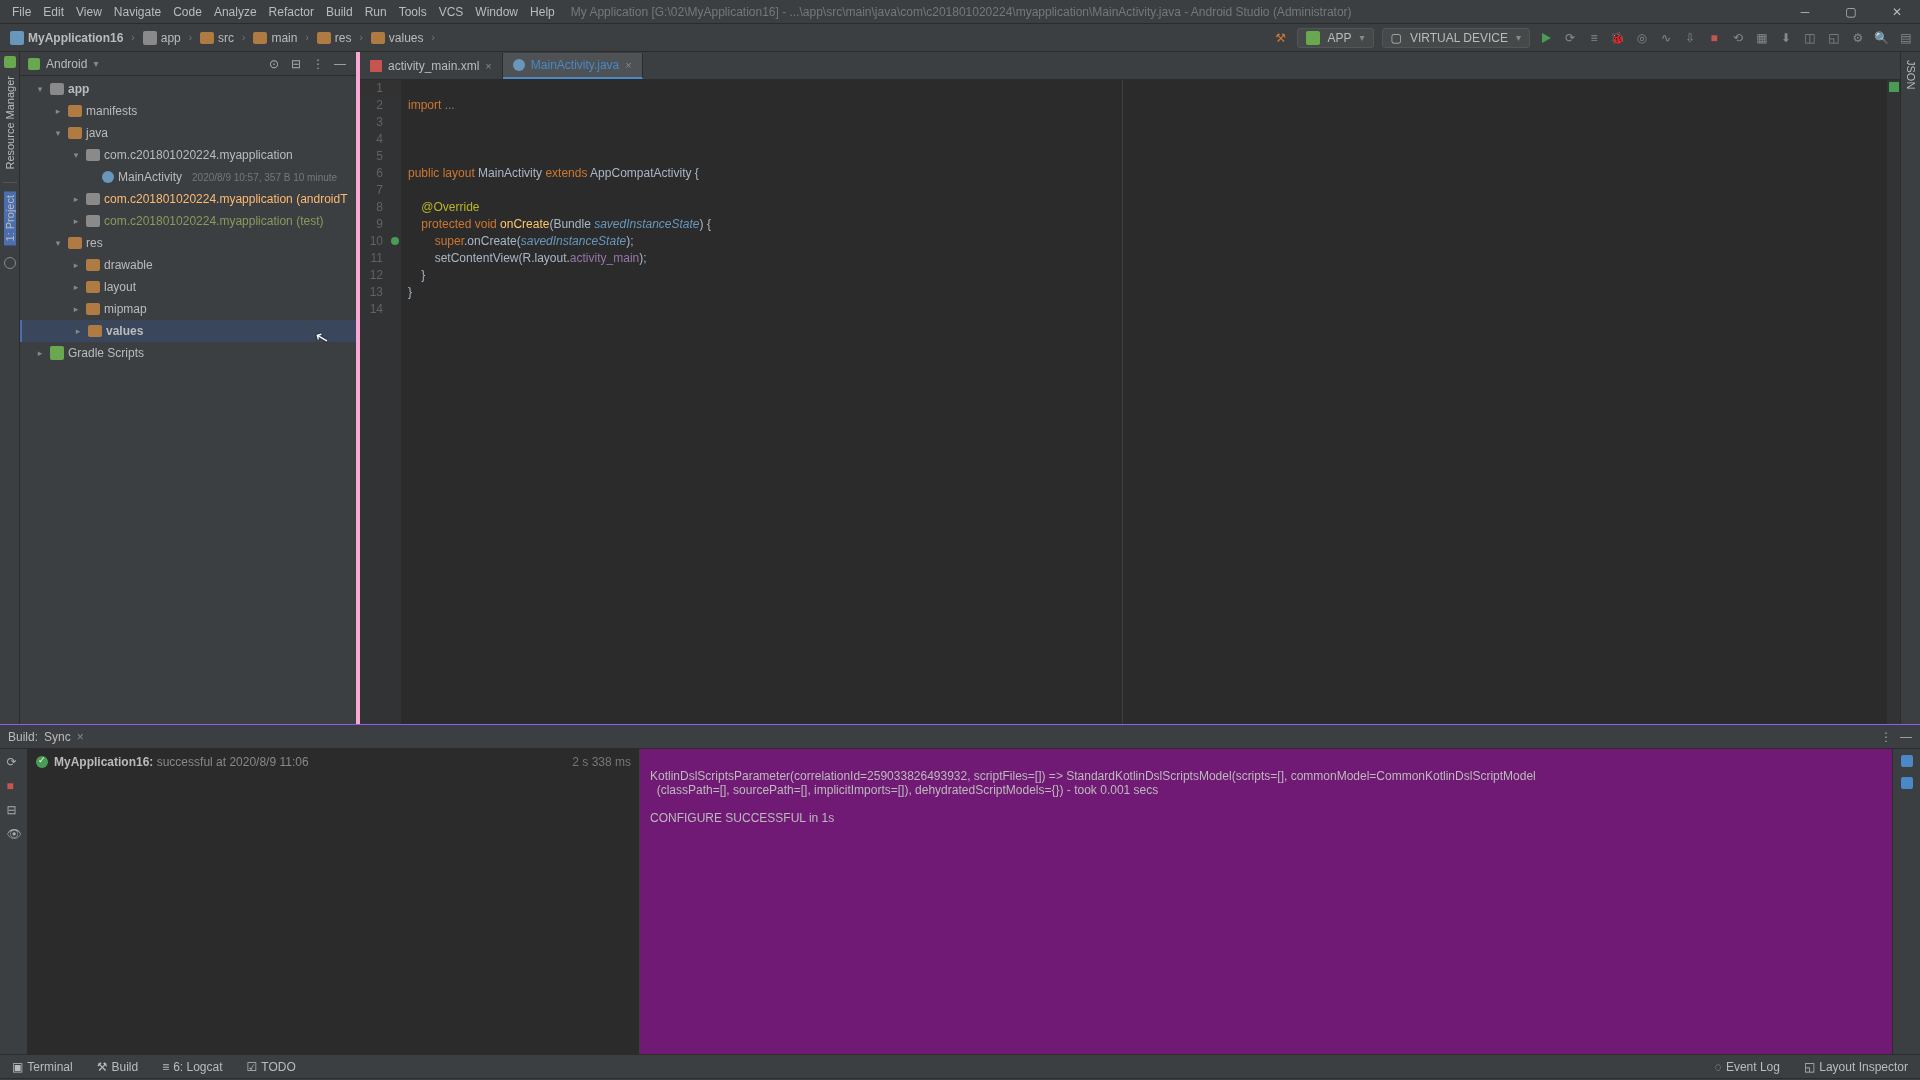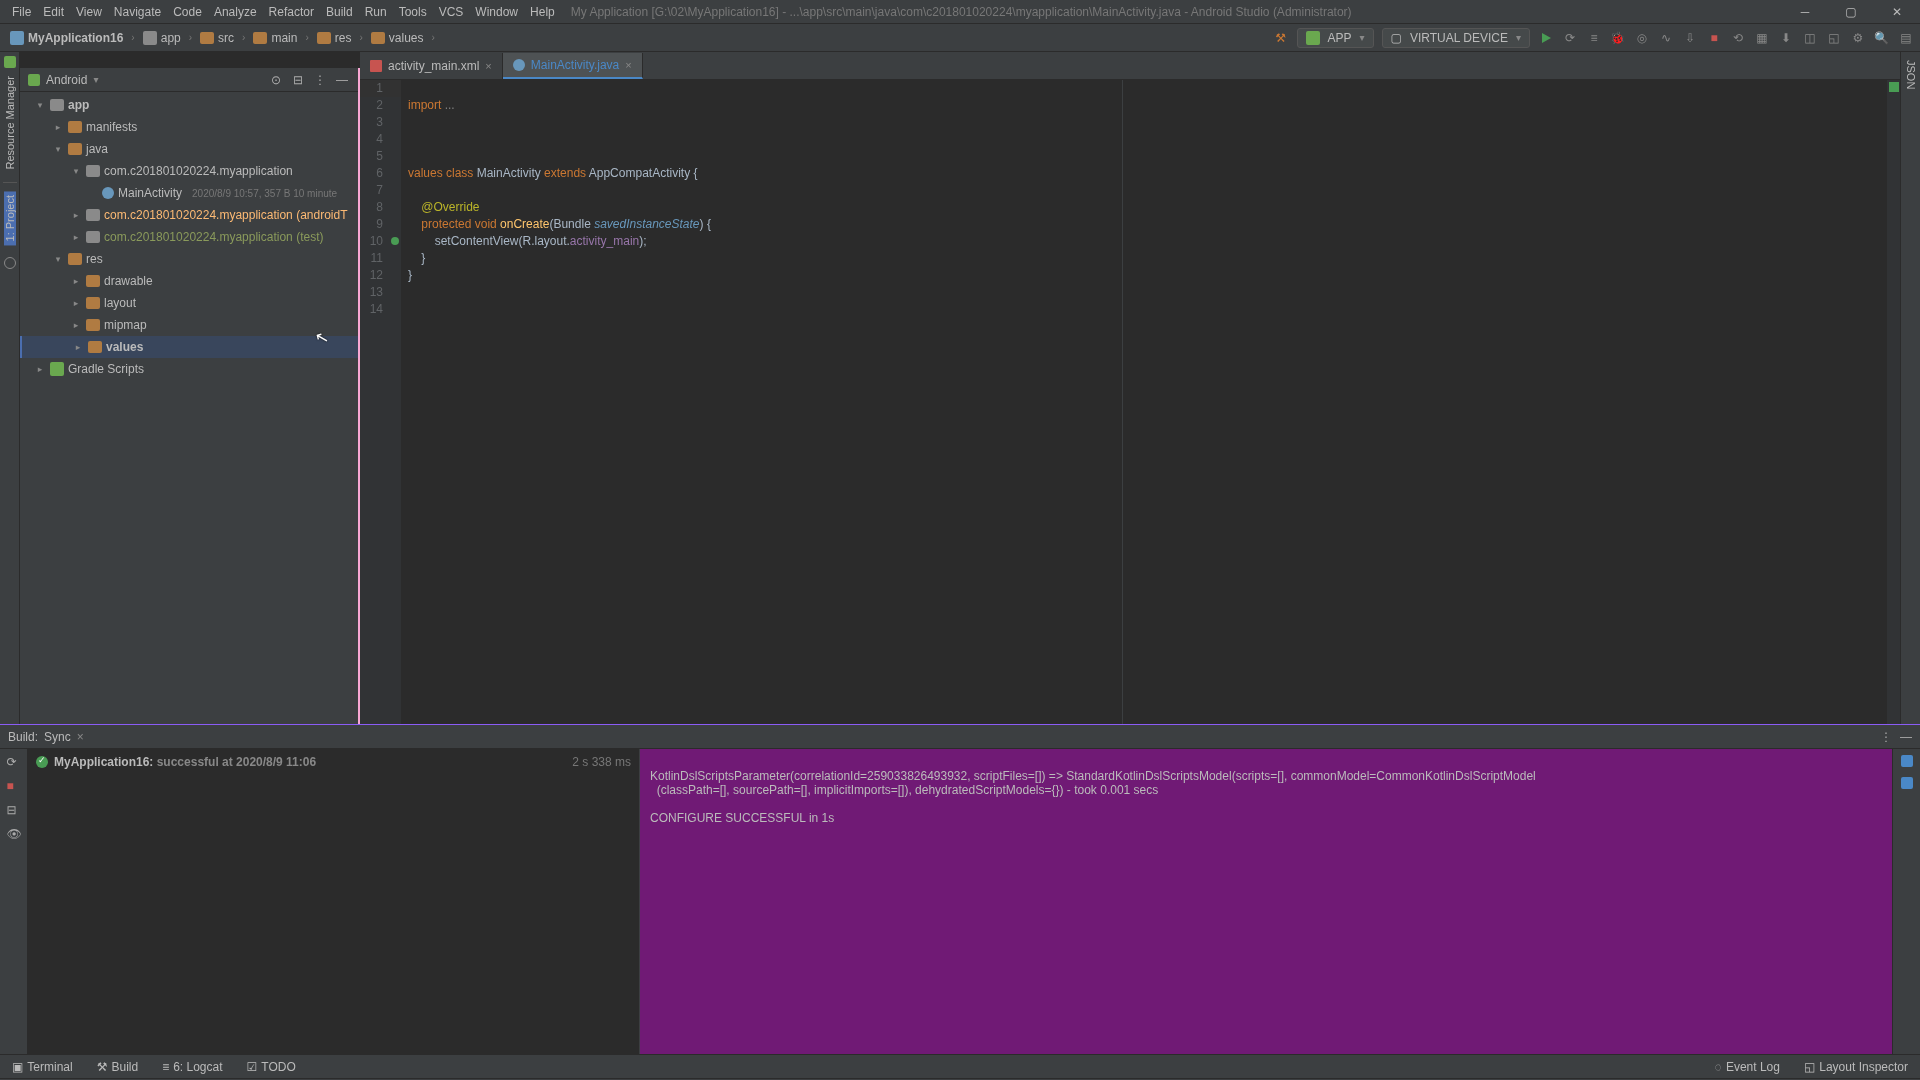--- a/index.html
+++ b/index.html
@@ -17,21 +17,21 @@
 .nav-right { margin-left: auto; display: flex; align-items: center; gap: 8px; }
 .nr-icon { width: 16px; height: 16px; display: flex; align-items: center; justify-content: center; }
 .run-cfg { height: 20px; background: #45494a; border: 1px solid #555; display: flex; align-items: center; padding: 0 8px; gap: 8px; border-radius: 3px; }
 
 .main-area { display: flex; height: 672px; }
 .left-gutter { width: 20px; background: #3c3f41; border-right: 1px solid #2b2b2b; display: flex; flex-direction: column; align-items: center; padding-top: 4px; gap: 8px; }
 .vertical-text { writing-mode: vertical-rl; transform: rotate(180deg); font-size: 11px; color: #bbbbbb; padding: 4px 0; cursor: default; }
 .vertical-text.active { background: #4b6eaf; }
 .vgroup { display:flex; flex-direction:column; gap:4px; align-items:center; }
 
-.project-panel { width: 340px; background: #3c3f41; border-right: 2px solid #f9a8d4; display: flex; flex-direction: column; margin-top: 16px; }
+.project-panel { width: 340px; background: #3c3f41; border-right: 4px solid #f9a8d4; display: flex; flex-direction: column; }
 .pp-header { height: 24px; border-bottom: 1px solid #2b2b2b; display: flex; align-items: center; padding: 0 8px; gap: 6px; }
 .pp-header .title { font-weight: normal; color: #bbbbbb; }
 .pp-header .spacer { flex: 1; }
 .pp-header .tb-ic { width: 16px; height: 16px; display: flex; align-items: center; justify-content: center; color: #aaa; }
 .tree { flex: 1; overflow: auto; padding: 2px 0; }
 .tree-row { display: flex; align-items: center; height: 22px; padding-left: 6px; gap: 4px; white-space: nowrap; }
 .tree-row.selected { background: #2f65ca33; border-left: 2px solid #4b6eaf; }
 .tw { width: 12px; display: inline-flex; justify-content: center; color: #888; font-size: 9px; }
 .tree-row .lbl { color: #bbbbbb; }
 .tree-row .lbl.bold { font-weight: bold; }
@@ -337,24 +337,25 @@
         <div class="ln">13</div>
         <div class="ln">14</div>
       </div>
       <div class="code">
         <div class="code-vline"></div>
         <div class="line"> </div>
         <div class="line"><span class="c-kw">import </span><span class="c-comment">...</span></div>
         <div class="line"> </div>
         <div class="line"> </div>
         <div class="line"> </div>
-        <div class="line"><span class="c-kw">values class </span><span class="c-type">MainActivity </span><span class="c-kw">extends </span><span class="c-type">AppCompatActivity {</span></div>
+        <div class="line"><span class="c-kw">public layout </span><span class="c-type">MainActivity </span><span class="c-kw">extends </span><span class="c-type">AppCompatActivity {</span></div>
         <div class="line"> </div>
         <div class="line"><span class="c-ann">    @Override</span></div>
         <div class="line"><span>    </span><span class="c-kw">protected void </span><span class="c-fn">onCreate</span><span class="c-id">(Bundle </span><span class="c-param">savedInstanceState</span><span class="c-id">) {</span></div>
+        <div class="line"><span>        </span><span class="c-kw">super</span><span class="c-id">.onCreate(</span><span class="c-param">savedInstanceState</span><span class="c-id">);</span></div>
         <div class="line"><span class="c-id">        setContentView(R.layout.</span><span class="c-field">activity_main</span><span class="c-id">);</span></div>
         <div class="line"><span class="c-id">    }</span></div>
         <div class="line"><span class="c-id">}</span></div>
       </div>
       <div style="width:14px;background:#313335;border-left:1px solid #2b2b2b;">
         <div style="width:10px;height:10px;background:#499c54;margin:2px auto;"></div>
       </div>
     </div>
   </div>
 
@@ -379,21 +380,21 @@
     <div class="bp-left">
       <div class="bp-left-gutter">
         <span class="ic">⟳</span>
         <span class="ic" style="color:#c75450;">■</span>
         <span class="ic">⊟</span>
         <span class="ic">👁</span>
       </div>
       <div class="bp-left-content">
         <div class="bp-row">
           <span class="green-check"></span>
-          <span class="name"><b>MyApplication16:</b><span style="color:#888;font-weight:bold;"> successful at 2020/8/9 11:06</span></span>
+          <span class="name"><b>MyApplication16:</b><span style="color:#888;"> successful at 2020/8/9 11:06</span></span>
           <span class="time-meta">2 s 338 ms</span>
         </div>
       </div>
     </div>
     <div class="bp-console">
 <span>KotlinDslScriptsParameter(correlationId=259033826493932, scriptFiles=[]) =&gt; StandardKotlinDslScriptsModel(scripts=[], commonModel=CommonKotlinDslScriptModel</span>
 <span>  (classPath=[], sourcePath=[], implicitImports=[]), dehydratedScriptModels={}) - took 0.001 secs</span>
 <span></span>
 <span>CONFIGURE SUCCESSFUL in 1s</span>
     </div>

